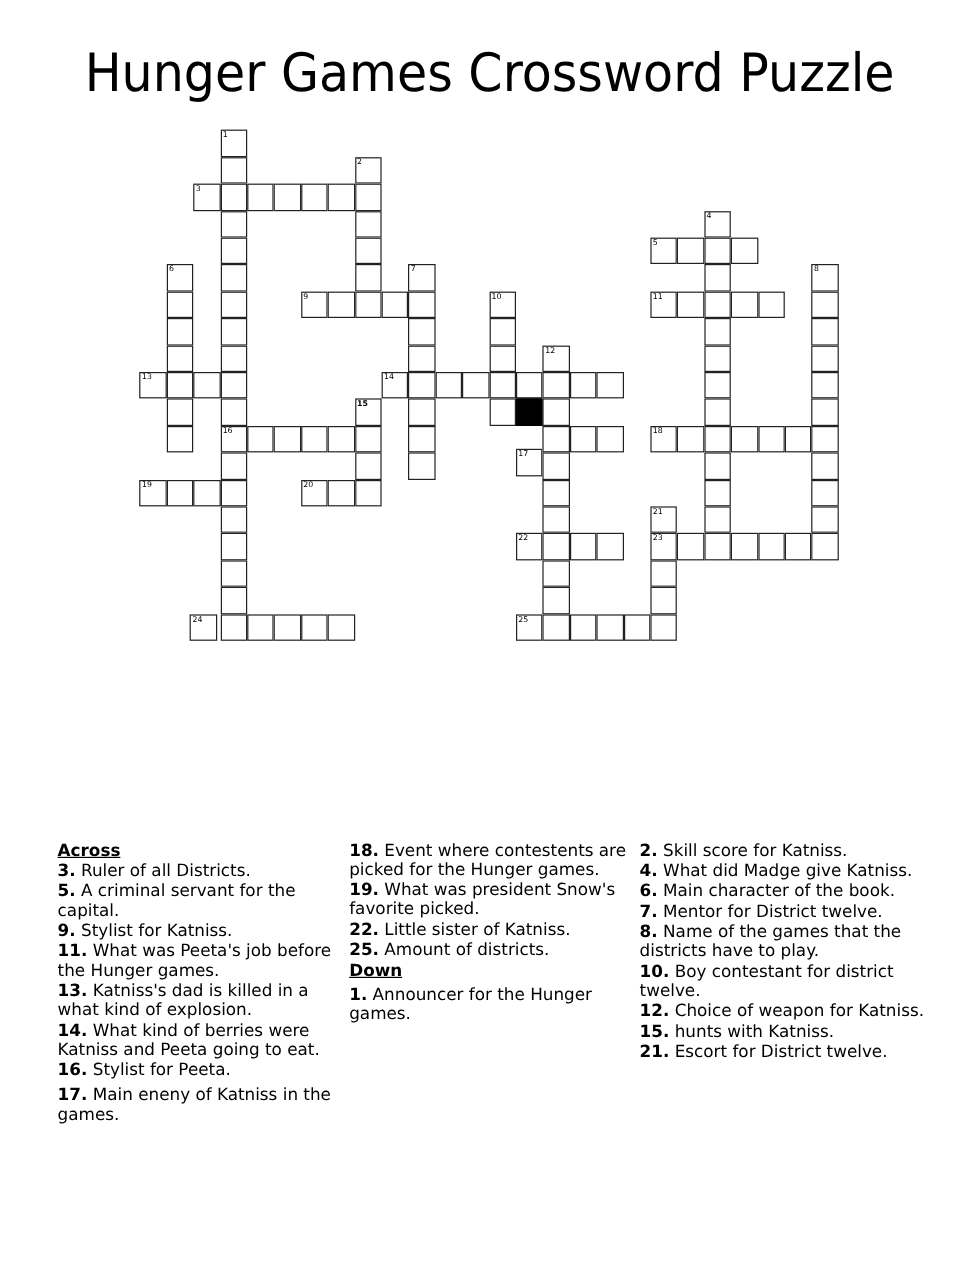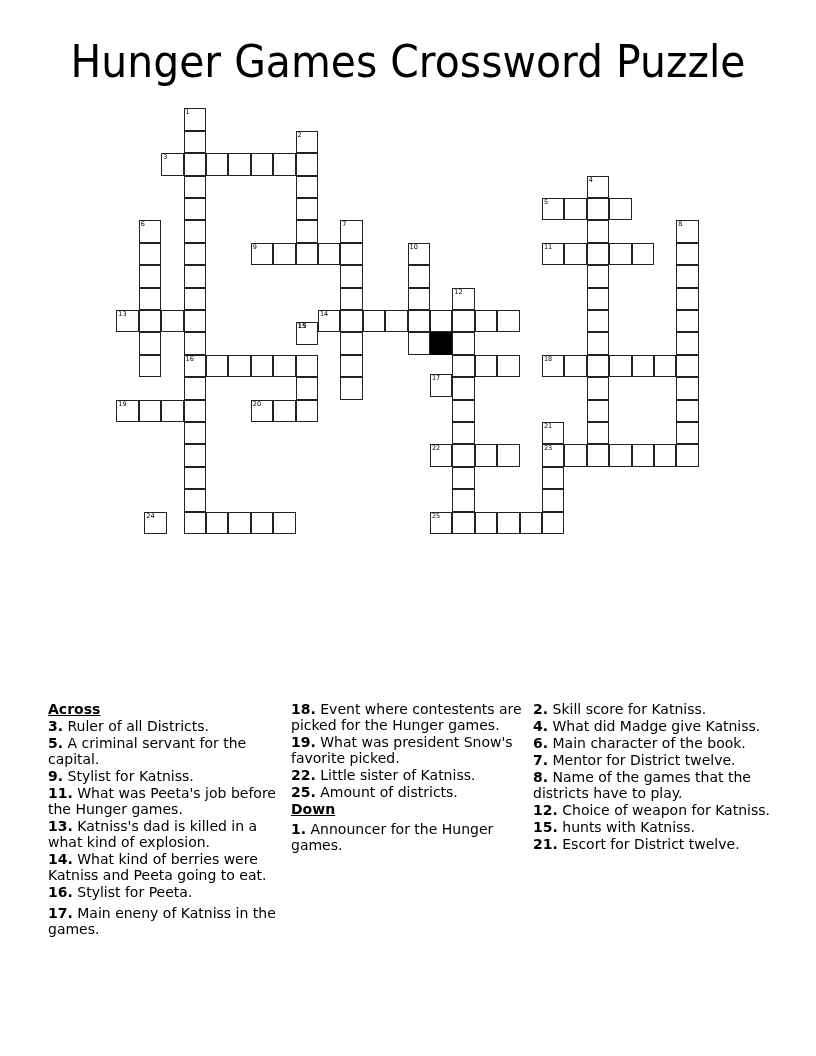--- a/index.html
+++ b/index.html
@@ -147,21 +147,21 @@
     </div>
     <div class="cell" style="left: 161.8px; top: 310.6px;"></div>
     <div class="cell" style="left: 318.6px; top: 310.6px;">
       <span class="num">14</span>
     </div>
     <div class="cell" style="left: 363.4px; top: 310.6px;"></div>
     <div class="cell" style="left: 385.8px; top: 310.6px;"></div>
     <div class="cell" style="left: 430.6px; top: 310.6px;"></div>
     <div class="cell" style="left: 475.4px; top: 310.6px;"></div>
     <div class="cell" style="left: 497.8px; top: 310.6px;"></div>
-    <div class="cell" style="left: 296.2px; top: 323px; font-weight: bold;">
+    <div class="cell" style="left: 296.2px; top: 333px; font-weight: bold;">
       <span class="num">15</span>
     </div>
     <div class="cell" style="left: 296.2px; top: 355.4px;"></div>
     <div class="cell" style="left: 296.2px; top: 377.8px;"></div>
     <div class="cell" style="left: 296.2px; top: 400.2px;"></div>
     <div class="cell" style="left: 206.6px; top: 355.4px;"></div>
     <div class="cell" style="left: 229px; top: 355.4px;"></div>
     <div class="cell" style="left: 251.4px; top: 355.4px;"></div>
     <div class="cell" style="left: 273.8px; top: 355.4px;"></div>
     <div class="cell" style="left: 430.6px; top: 355.4px; margin-top: 19px;">
@@ -196,21 +196,21 @@
     <div class="cell" style="left: 542.6px; top: 512.2px;"></div>
     <div class="cell" style="left: 430.6px; top: 445px;">
       <span class="num">22</span>
     </div>
     <div class="cell" style="left: 475.4px; top: 445px;"></div>
     <div class="cell" style="left: 497.8px; top: 445px;"></div>
     <div class="cell" style="left: 565px; top: 445px;"></div>
     <div class="cell" style="left: 609.8px; top: 445px;"></div>
     <div class="cell" style="left: 632.2px; top: 445px;"></div>
     <div class="cell" style="left: 654.6px; top: 445px;"></div>
-    <div class="cell" style="left: 145px; top: 512.2px;">
+    <div class="cell" style="left: 159px; top: 512.2px;">
       <span class="num">24</span>
     </div>
     <div class="cell" style="left: 206.6px; top: 512.2px;"></div>
     <div class="cell" style="left: 229px; top: 512.2px;"></div>
     <div class="cell" style="left: 251.4px; top: 512.2px;"></div>
     <div class="cell" style="left: 273.8px; top: 512.2px;"></div>
     <div class="cell" style="left: 430.6px; top: 512.2px;">
       <span class="num">25</span>
     </div>
     <div class="cell" style="left: 475.4px; top: 512.2px;"></div>
@@ -238,17 +238,18 @@
       <div class="clue"><b>25.</b><span> Amount of districts.</span></div>
       <div class="heading">Down</div>
       <div class="clue" style="margin-top: 4px;"><b>1.</b><span> Announcer for the Hunger games.</span></div>
     </div>
   <div class="col" style="left:533px;" id="col3">
       <div class="clue"><b>2.</b><span> Skill score for Katniss.</span></div>
       <div class="clue"><b>4.</b><span> What did Madge give Katniss.</span></div>
       <div class="clue"><b>6.</b><span> Main character of the book.</span></div>
       <div class="clue"><b>7.</b><span> Mentor for District twelve.</span></div>
       <div class="clue"><b>8.</b><span> Name of the games that the districts have to play.</span></div>
+      <div class="clue"><b>10.</b><span> Boy contestant for district twelve.</span></div>
       <div class="clue"><b>12.</b><span> Choice of weapon for Katniss.</span></div>
       <div class="clue"><b>15.</b><span> hunts with Katniss.</span></div>
       <div class="clue"><b>21.</b><span> Escort for District twelve.</span></div>
     </div>
 </div>
 
 </body></html>

